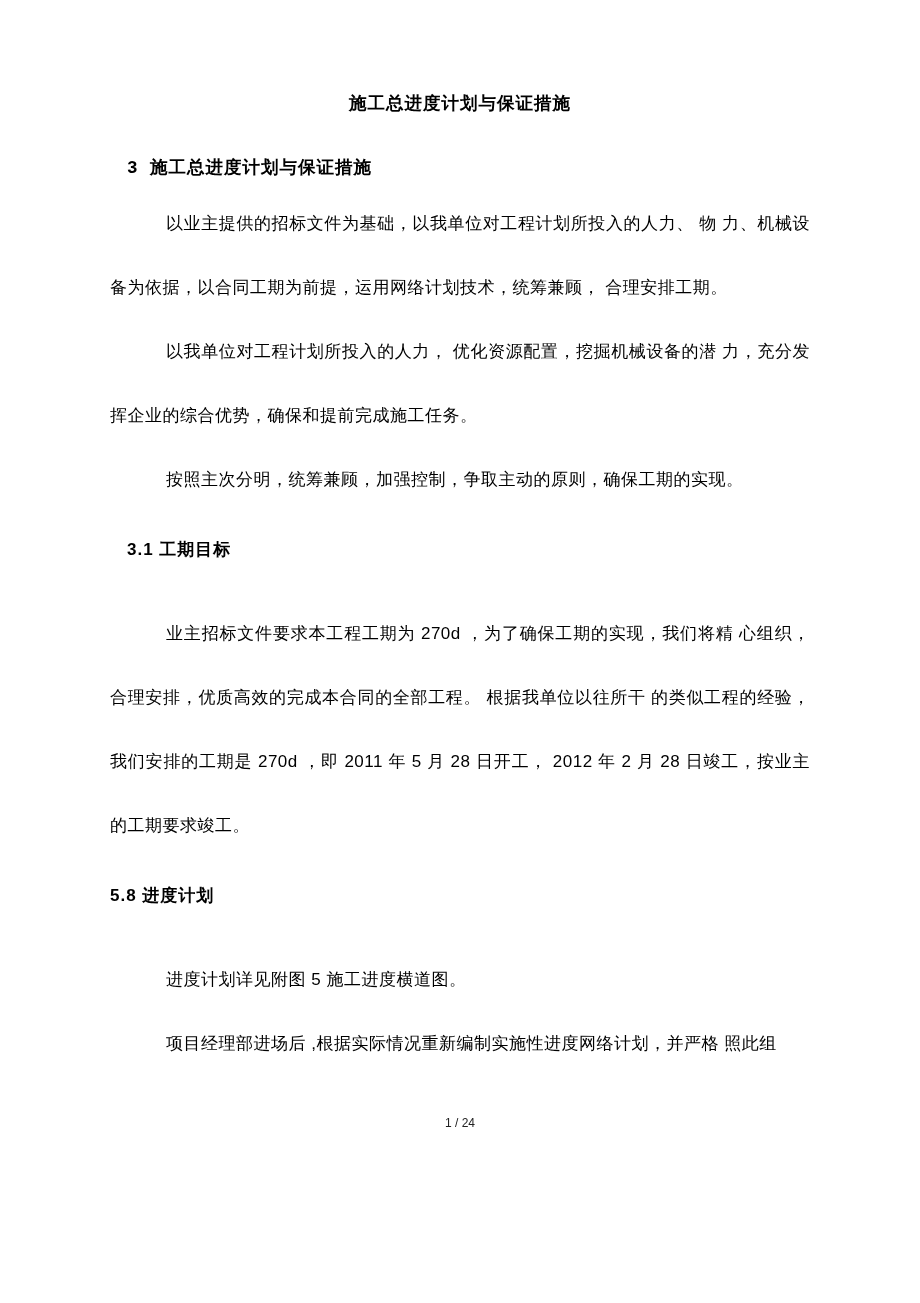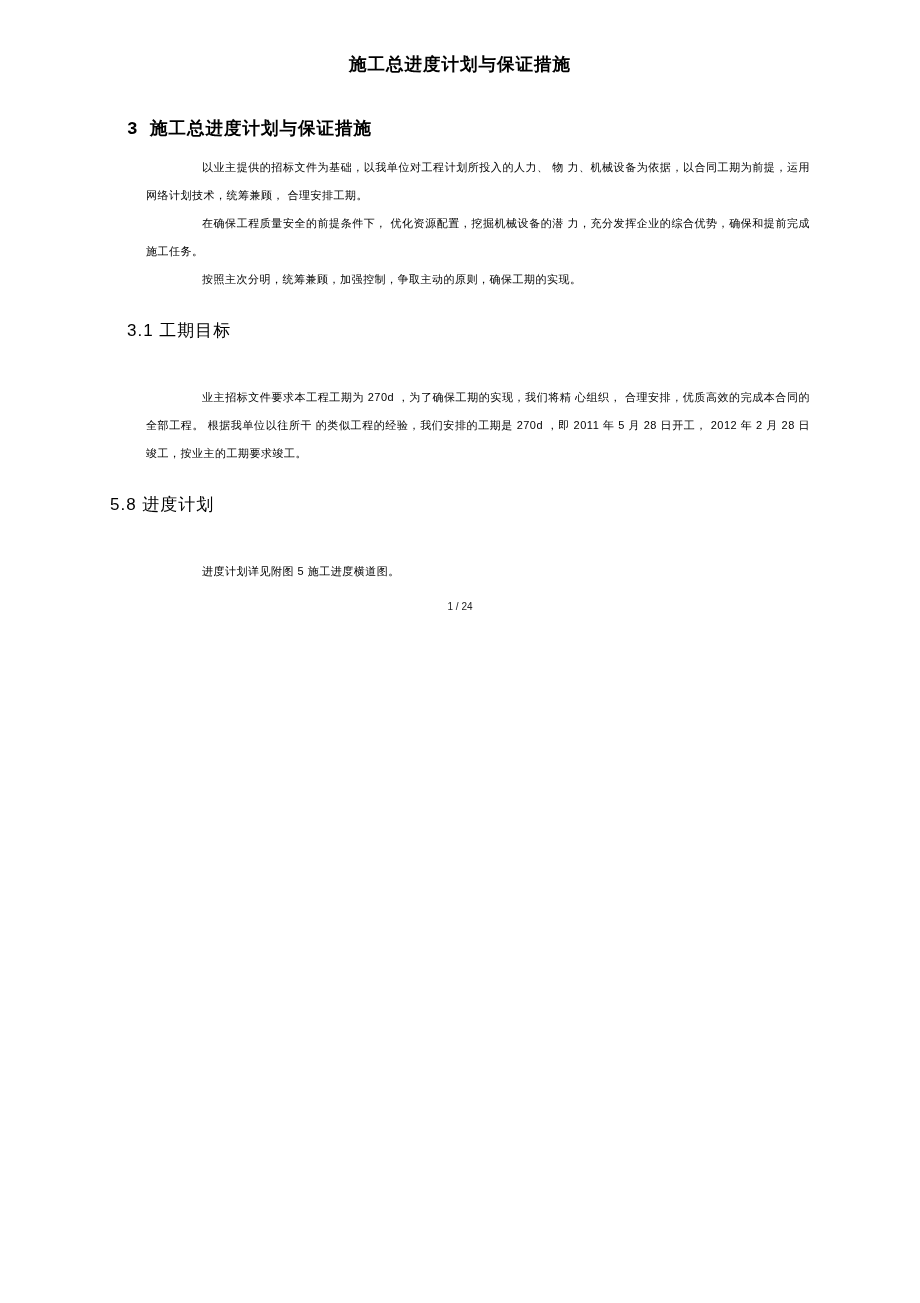--- a/index.html
+++ b/index.html
@@ -7,84 +7,84 @@
   body {
     font-family: "Liberation Sans", "DejaVu Sans", sans-serif;
     color: #000000;
   }
   .page {
     position: relative;
     width: 920px;
     height: 1303px;
     margin: 0 auto;
     background: #ffffff;
-    padding: 51px 110px 0 110px;
+    padding: 90px 110px 0 110px;
     overflow: hidden;
   }
   .doc-title {
     text-align: center;
     font-weight: bold;
     font-size: 17.5px;
     line-height: 26px;
     margin-bottom: 28px;
     letter-spacing: 1px;
   }
   .h-main {
     font-weight: bold;
     font-size: 17.5px;
     line-height: 48px;
     padding-left: 17px;
     letter-spacing: 1px;
     font-family: Liberation Mono, monospace;
   }
   .h-sub {
-    font-weight: 400;
+    font-weight: 700;
     font-size: 17px;
     line-height: 48px;
     margin-top: 14px;
     margin-bottom: 28px;
     letter-spacing: 1px;
   }
   .h-sub.indent-sm { padding-left: 17px; }
   .body-para {
-    font-size: 11px;
-    line-height: 28px;
+    font-size: 17px;
+    line-height: 64px;
     text-indent: 56px;
     text-align: justify;
     letter-spacing: 0.5px;
-    margin-left: 36px;
   }
   .footer {
-    margin-top: 16px;
+    margin-top: 40px;
     text-align: center;
-    font-size: 10px;
+    font-size: 12px;
     color: #222222;
   }
 </style>
 </head>
 <body>
 
 <div class="page">
 
   <div class="doc-title">施工总进度计划与保证措施</div>
 
   <div class="h-main">3 施工总进度计划与保证措施</div>
 
   <p class="body-para">以业主提供的招标文件为基础，以我单位对工程计划所投入的人力、 物 力、机械设备为依据，以合同工期为前提，运用网络计划技术，统筹兼顾， 合理安排工期。</p>
 
-  <p class="body-para">在确保工程质量安全的前提条件下， 优化资源配置，挖掘机械设备的潜 力，充分发挥企业的综合优势，确保和提前完成施工任务。</p>
+  <p class="body-para">以我单位对工程计划所投入的人力， 优化资源配置，挖掘机械设备的潜 力，充分发挥企业的综合优势，确保和提前完成施工任务。</p>
 
   <p class="body-para">按照主次分明，统筹兼顾，加强控制，争取主动的原则，确保工期的实现。</p>
 
   <div class="h-sub indent-sm">3.1 工期目标</div>
 
   <p class="body-para">业主招标文件要求本工程工期为 270d ，为了确保工期的实现，我们将精 心组织， 合理安排，优质高效的完成本合同的全部工程。 根据我单位以往所干 的类似工程的经验，我们安排的工期是 270d ，即 2011 年 5 月 28 日开工， 2012 年 2 月 28 日竣工，按业主的工期要求竣工。</p>
 
   <div class="h-sub">5.8 进度计划</div>
 
   <p class="body-para">进度计划详见附图 5 施工进度横道图。</p>
 
 
 
+  <p class="body-para">项目经理部进场后 ,根据实际情况重新编制实施性进度网络计划，并严格 照此组</p>
 
   <div class="footer">1 / 24</div>
 
 </div>
 
 </body></html>

